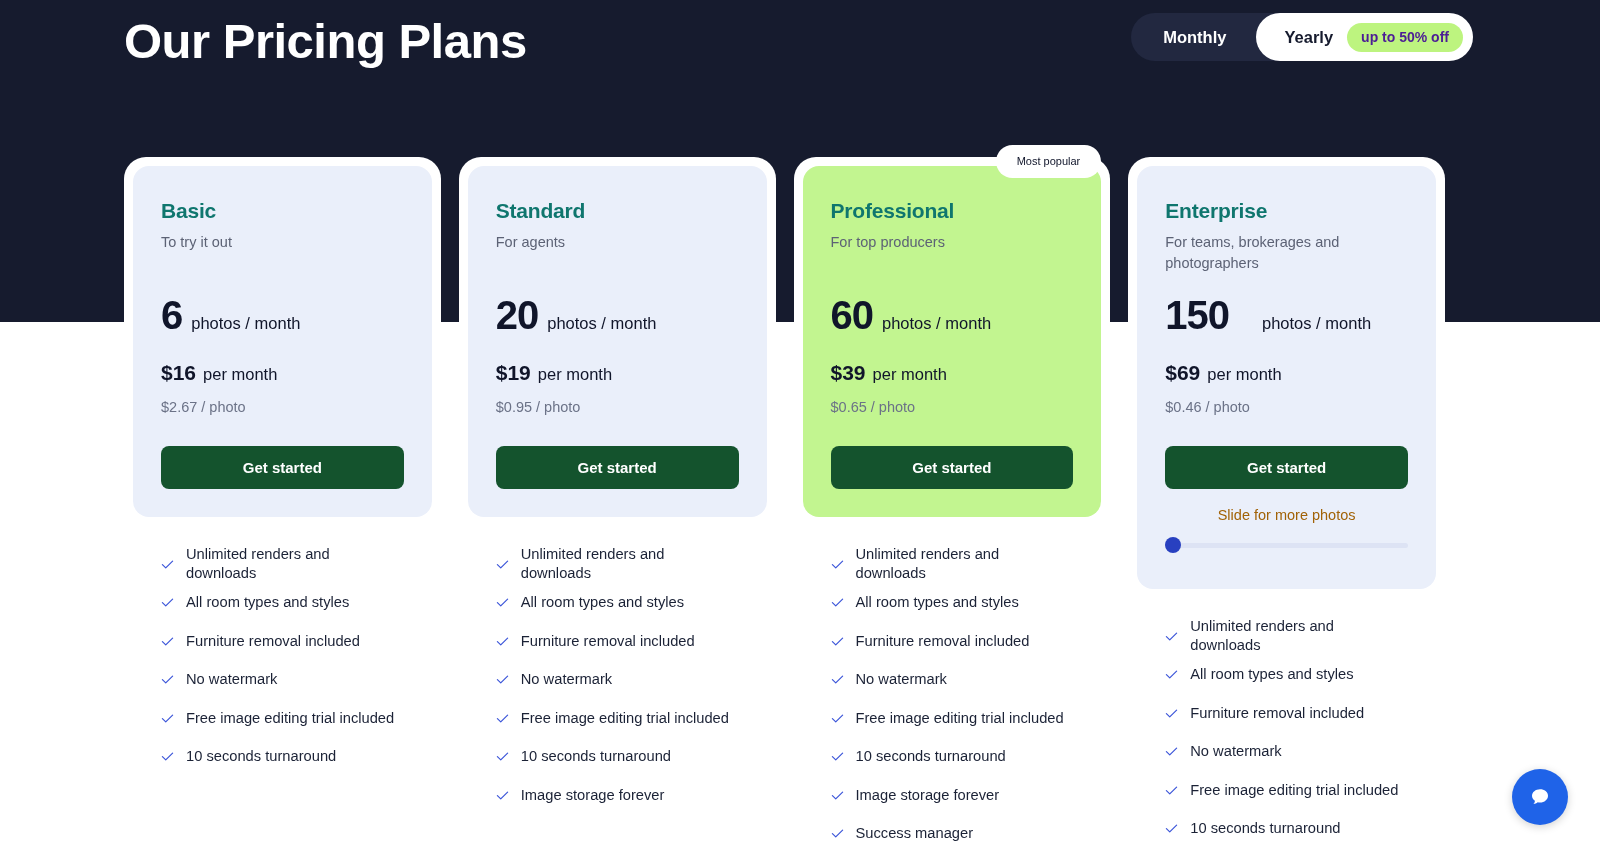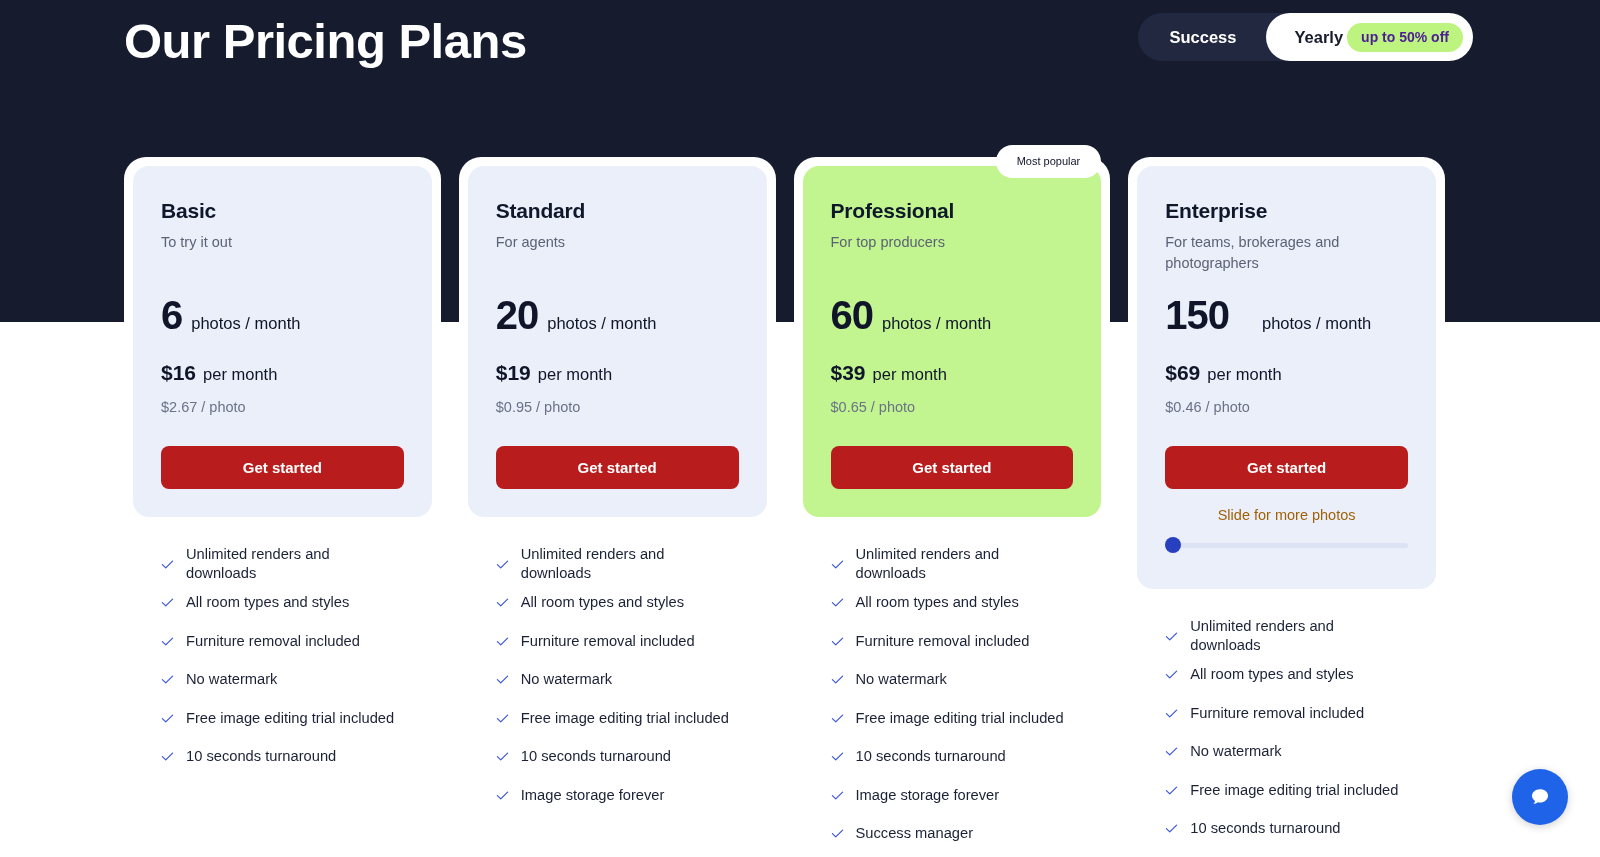--- a/index.html
+++ b/index.html
@@ -69,21 +69,21 @@
   }
   #toggle-monthly {
     color: #ffffff;
     padding: 0 30px 0 32px;
     background: transparent;
   }
   #toggle-yearly {
     background: #ffffff;
     color: #161b2e;
     padding: 0 10px 0 28px;
-    gap: 4px;
+    gap: 14px;
   }
   #yearly-badge {
     background: #bdf47f;
     color: #4c1d95;
     font-size: 14px;
     font-weight: 700;
     border-radius: 16px;
     padding: 7px 14px 8px;
     line-height: 1;
   }
@@ -109,21 +109,21 @@
   .plan-panel {
     border-radius: 16px;
     padding: 33px 28px 28px 28px;
     background: #eaeffa;
   }
   .plan-card.featured .plan-panel { background: #c2f590; }
 
   .plan-name {
     font-size: 21px;
     font-weight: 700;
-    color: #0f172a;
+    color: #0f766e;
     letter-spacing: -0.2px;
   }
   .plan-tagline {
     margin-top: 9px;
     font-size: 14.5px;
     color: #5c6275;
     line-height: 1.45;
     min-height: 21px;
   }
   .plan-quota {
@@ -163,21 +163,21 @@
   }
   .plan-unit-price {
     margin-top: 14px;
     font-size: 14.5px;
     color: #6b7287;
   }
   .cta-button {
     margin-top: 31px;
     width: 100%;
     height: 43px;
-    background: #b91c1c;
+    background: #14532d;
     color: #ffffff;
     border: none;
     border-radius: 8px;
     font-size: 15px;
     font-weight: 700;
     font-family: "Liberation Sans", sans-serif;
     cursor: pointer;
     display: flex;
     align-items: center;
     justify-content: center;
@@ -275,21 +275,21 @@
 <body>
 
 <div id="hero-band"></div>
 
 <div id="page-header">
   <h1 id="page-title">Our Pricing Plans</h1>
 </div>
 
 <div id="billing-toggle">
   <div class="toggle-opt" id="toggle-monthly">
-    <span>Success</span>
+    <span>Monthly</span>
   </div>
   <div class="toggle-opt" id="toggle-yearly">
     <span>Yearly</span>
     <span id="yearly-badge">up to 50% off</span>
   </div>
 </div>
 
 <div id="plans-row">
     <div class="plan-card">
       <div class="plan-panel">

